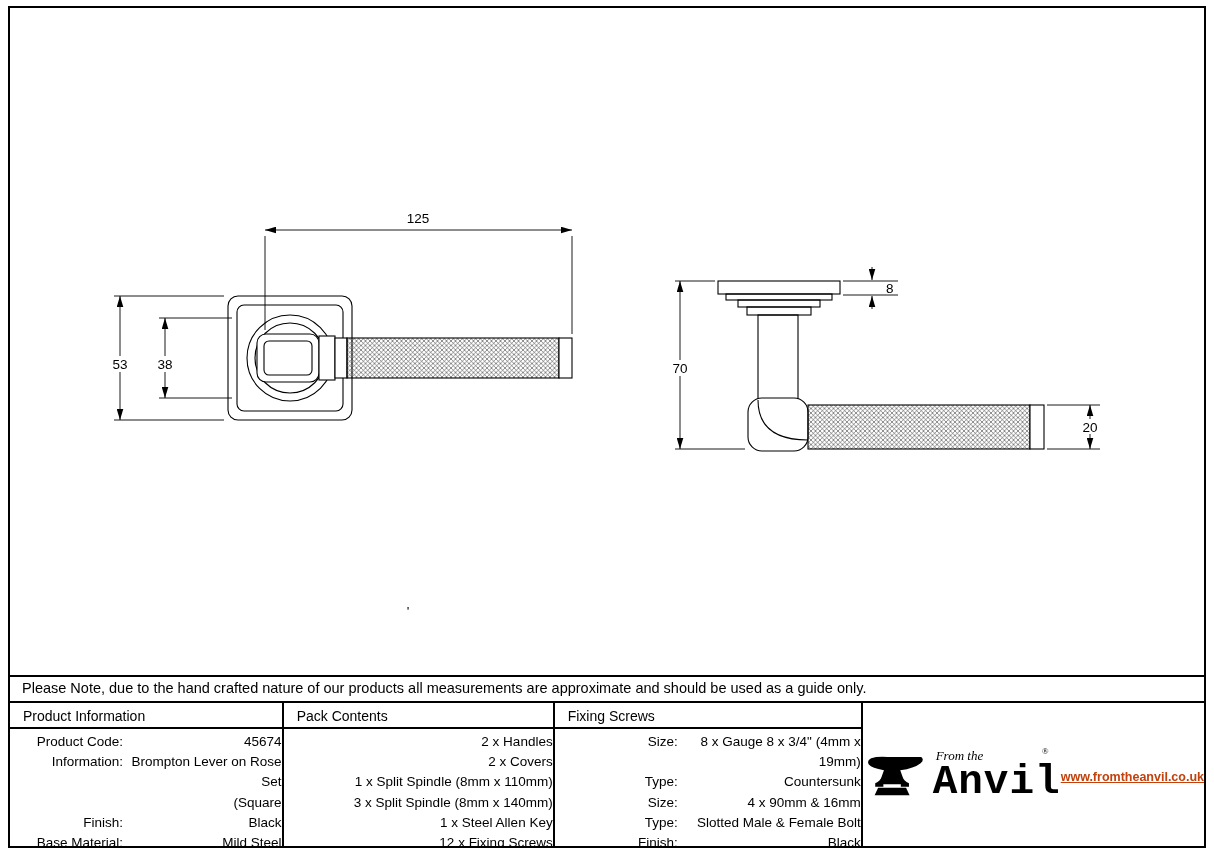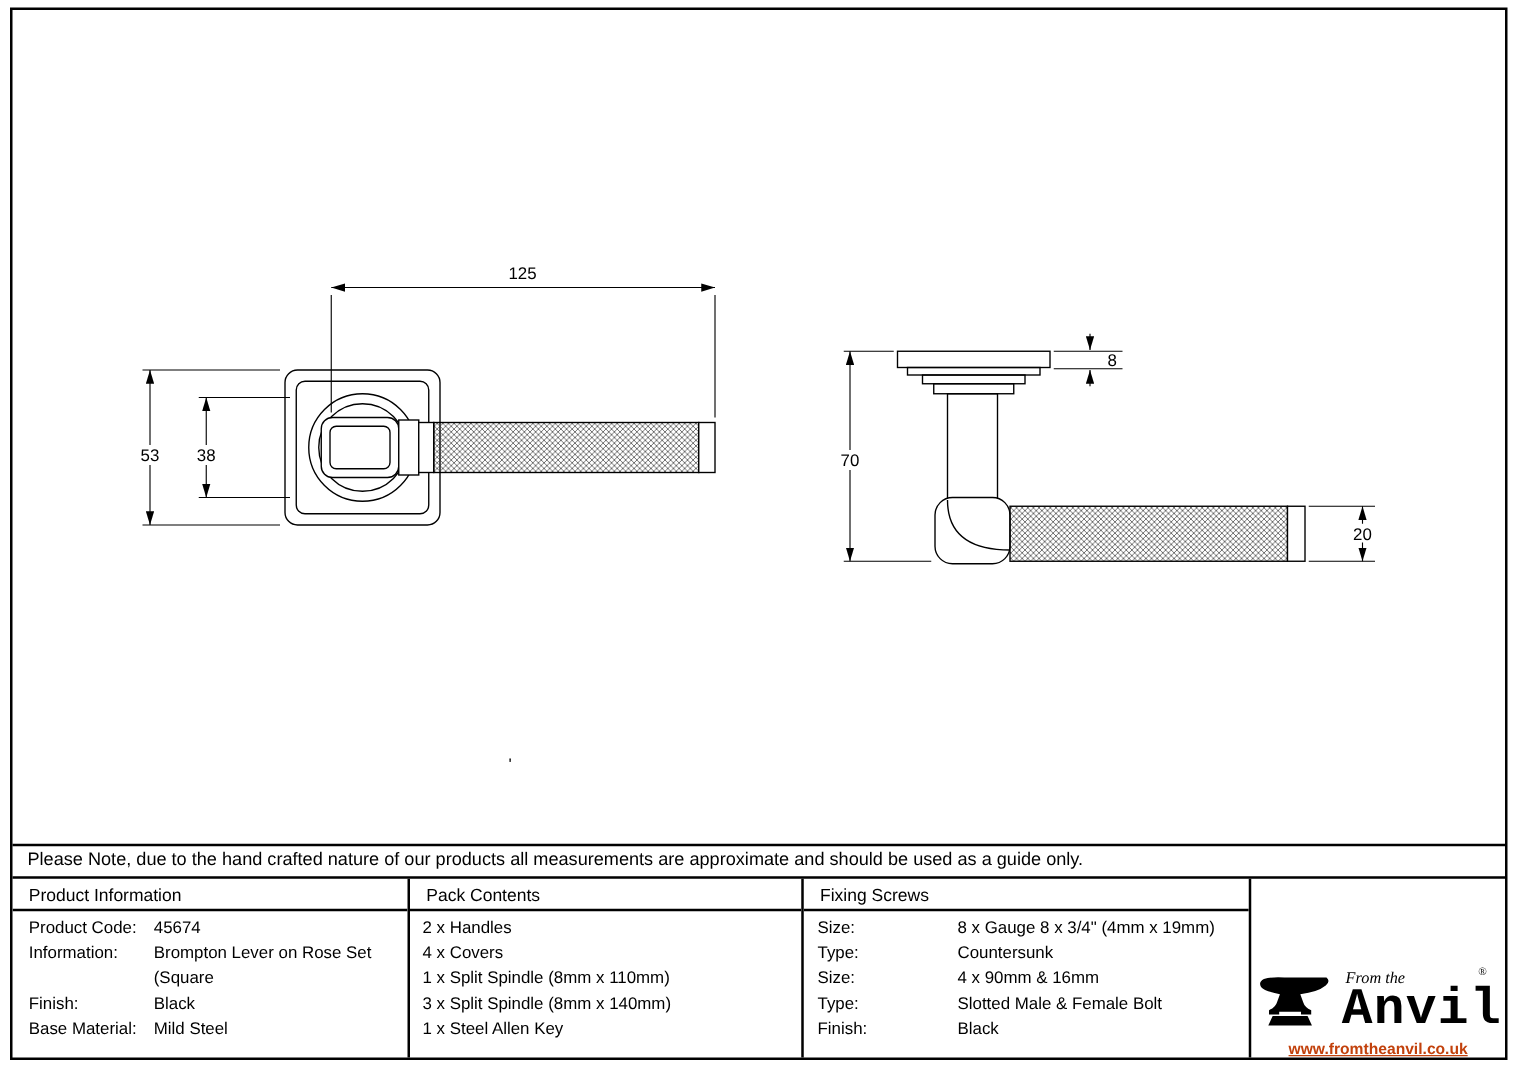--- a/index.html
+++ b/index.html
@@ -6,28 +6,28 @@
   html,body { width:1214px; height:854px; background:#fff; color:#000;
               font-family:"Liberation Sans","DejaVu Sans",sans-serif; position:relative; }
   .sheet { position:absolute; left:8px; top:6px; width:1198px; height:842px; border:2px solid #000; background:#fff; }
   .drawing { position:absolute; left:0; top:0; width:1194px; height:667px; }
   .notebar { position:absolute; left:0; top:667px; width:1194px; height:28px;
              border-top:2px solid #000; border-bottom:2px solid #000;
              font-size:14.5px; line-height:23px; padding-left:12px; }
   .tablearea { position:absolute; left:0; top:695px; width:1194px; height:143px; display:flex; }
   .col { border-right:2px solid #000; display:flex; flex-direction:column; height:143px; overflow:hidden; }
   .col-header { height:26px; border-bottom:2px solid #000; font-size:14px; padding:5px 0 0 13px; }
-  .col-body { flex:1; padding-top:3px; overflow:hidden; }
+  .col-body { flex:1; padding-top:3px; overflow:hidden;text-align:right; }
   .kv { display:flex; font-size:13.5px; line-height:20.2px; }
   .kv .k { padding-left:13px; flex:0 0 113px; }
   .pi .kv .k { flex:0 0 113px; }
   .fx .kv .k { padding-left:11px; flex:0 0 123px; }
   .kv .v { white-space:pre-line; flex:1; }
   .item { font-size:13.5px; line-height:20.2px; padding-left:10px; }
-  .logo-col { flex:1; display:flex; flex-direction:column; align-items:center; justify-content:flex-end; height:143px; }
+  .logo-col { flex:1; display:flex; flex-direction:row; align-items:center; justify-content:flex-start; height:143px; }
   .logo-row { display:flex; align-items:center; }
   .anvil-icon { width:64px; height:56px; margin-right:4px; }
   .logo-text { display:flex; flex-direction:column; }
   .logo-top { font-family:"Liberation Serif","DejaVu Serif",serif; font-style:italic; font-size:13px;
               display:flex; justify-content:space-between; align-items:flex-start; padding:0 0 0 5px; width:118px; }
   .reg { font-size:9px; font-style:normal; position:relative; top:-2px; }
   .logo-name { font-family:Liberation Mono, monospace; font-size:41px; font-weight:bold;
                line-height:37px; letter-spacing:1px; margin-left:2px; }
   .logo-url { font-size:12.5px; text-decoration:underline; margin-top:4px; font-weight:bold; }
   .dim-label { font-size:13.5px; font-family:"Liberation Sans","DejaVu Sans",sans-serif; }
@@ -144,24 +144,25 @@
           <span class="k">Base Material:</span>
           <span class="v">Mild Steel</span>
         </div>
       </div>
     </div>
 
     <div class="col" style="width:315px">
       <div class="col-header">Pack Contents</div>
       <div class="col-body">
         <div class="item">2 x Handles</div>
-        <div class="item">4 x Covers</div>
+        <div class="item">2 x Covers</div>
         <div class="item">1 x Split Spindle (8mm x 110mm)</div>
         <div class="item">3 x Split Spindle (8mm x 140mm)</div>
         <div class="item">1 x Steel Allen Key</div>
+        <div class="item">12 x Fixing Screws</div>
       </div>
     </div>
 
     <div class="col fx" style="width:358px">
       <div class="col-header">Fixing Screws</div>
       <div class="col-body">
         <div class="kv">
           <span class="k">Size:</span>
           <span class="v">8 x Gauge 8 x 3/4" (4mm x 19mm)</span>
         </div>

